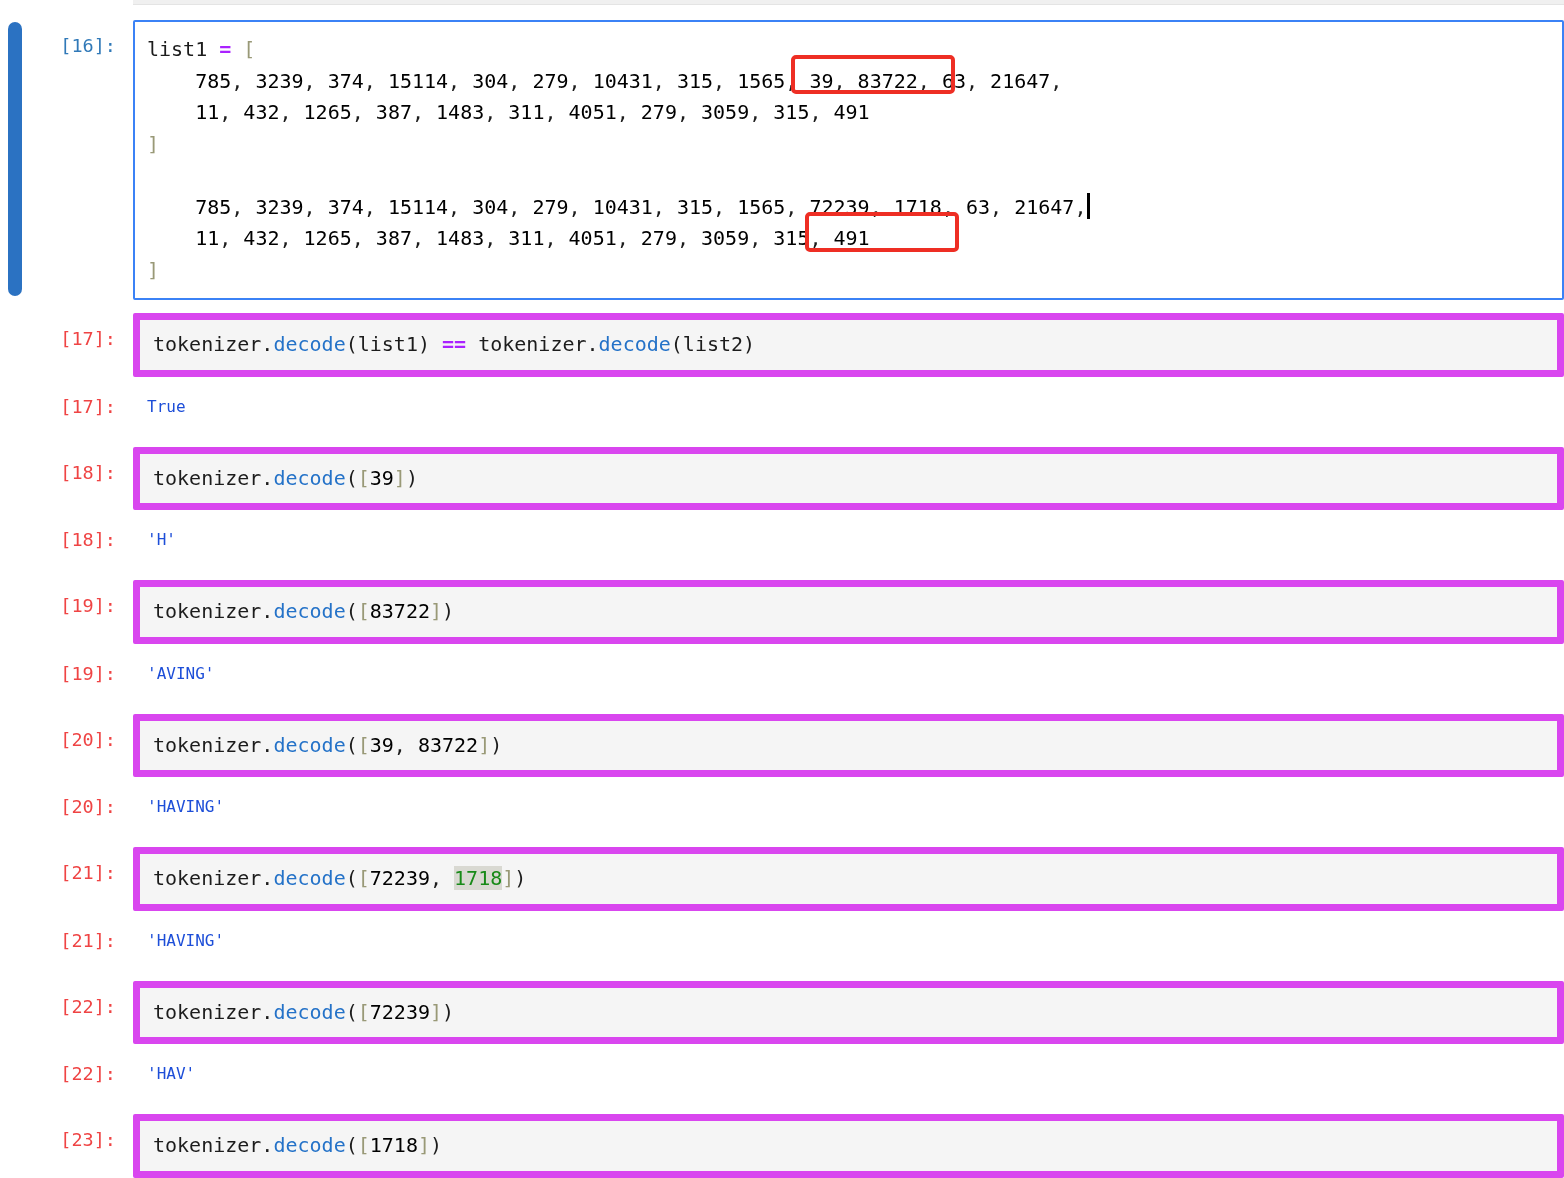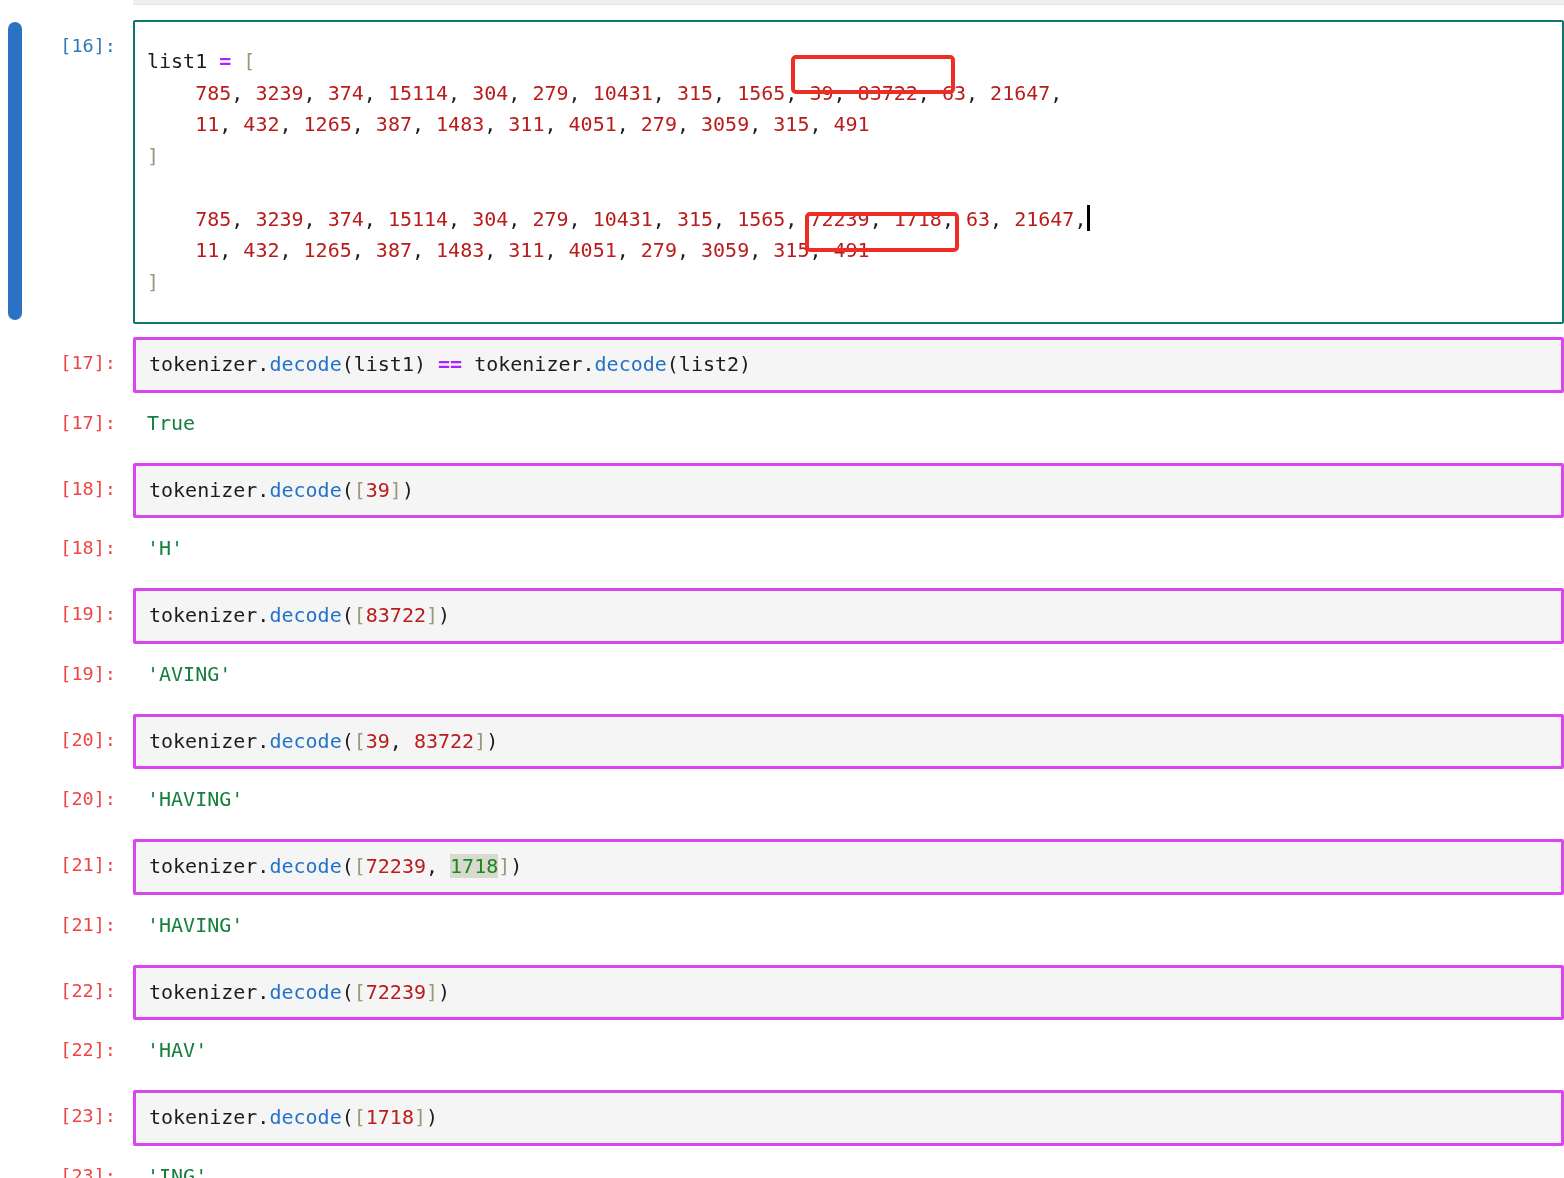--- a/index.html
+++ b/index.html
@@ -40,41 +40,41 @@
     font-size: 18.5px;
     color: #ef4444;
     user-select: none;
   }
   .in-prompt { line-height: 31.5px; padding-top: 10px; }
   .active-prompt { color: #3079b8; }
   .input-area {
     flex: 1 1 auto;
     min-width: 0;
     background: #f5f5f5;
-    border: 3px solid #d946ef;
+    border: 7px solid #d946ef;
     border-radius: 2px;
     padding: 9px 13px;
     position: relative;
     font-size: 20px;
     line-height: 31.5px;
     color: #1c1c1c;
     cursor: text;
   }
   .cell.active .input-area {
     background: #ffffff;
-    border: 2px solid #0f766e;
-    padding: 24px 12px;
+    border: 2px solid #3b82f6;
+    padding: 12px 12px;
   }
   .cell.active { margin-bottom: 13px; }
   .code-line {
     white-space: pre;
     min-height: 31.5px;
   }
   .tok-plain { color: #1c1c1c; }
-  .tok-num   { color: #b91c1c; }
+  .tok-num   { color: #000000; }
   .tok-op    { color: #aa22ff; font-weight: bold; }
   .tok-br    { color: #999977; }
   .tok-fn    { color: #2472c8; }
   .tok-sel   { color: #188a18; background: #d9d9d2; }
   .caret {
     display: inline-block;
     width: 3px;
     height: 26px;
     background: #000000;
     vertical-align: text-bottom;
@@ -93,23 +93,23 @@
     top: 2px;
     bottom: 4px;
     width: 14px;
     border-radius: 7px;
     background: #2b72c2;
     cursor: pointer;
   }
   .output-row { margin-top: 19px; margin-bottom: 29px; }
   .out-prompt { line-height: 22px; }
   .output-text {
-    font-size: 20px;
+    font-size: 16px;
     line-height: 22px;
-    color: #15803d;
+    color: #1d4ed8;
     padding-left: 14px;
     white-space: pre;
   }
 </style>
 </head>
 <body>
 
 <div class="prev-cell-edge"></div>
 <div class="notebook" id="notebook">
     <div class="cell active">

